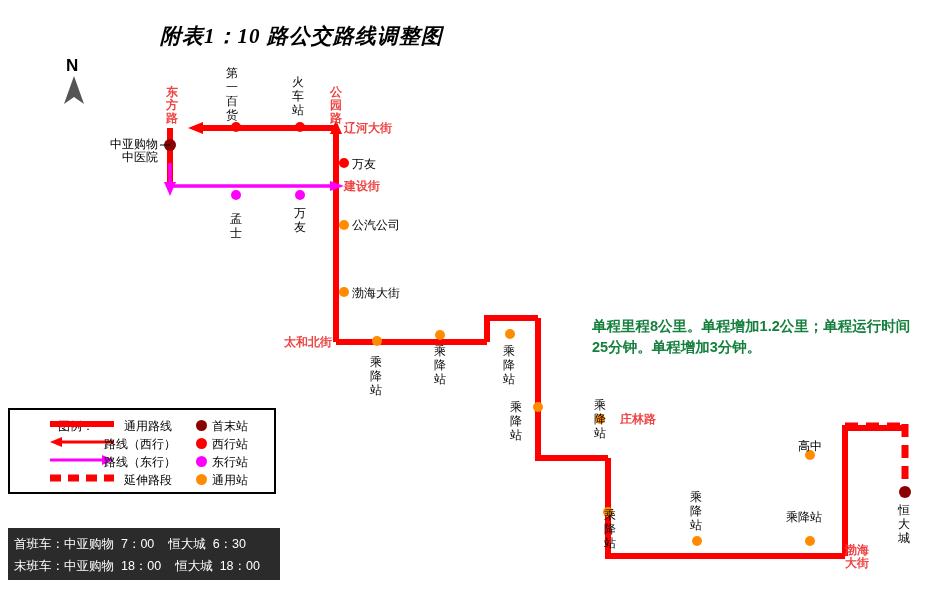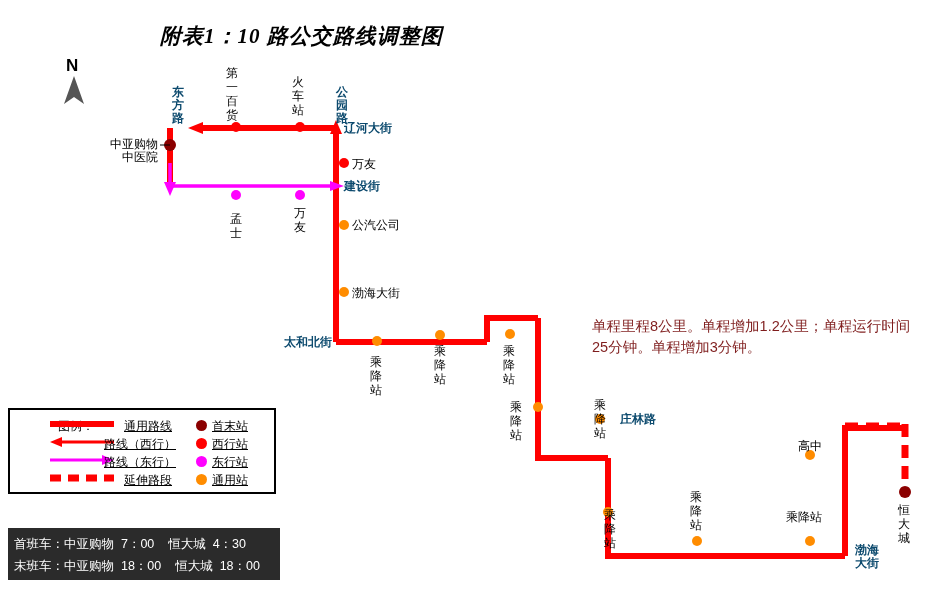--- a/index.html
+++ b/index.html
@@ -10,32 +10,32 @@
   }
   #canvas{position:absolute;left:0;top:0;width:937px;height:590px;}
   .abs{position:absolute;}
   .title{
     left:160px;top:22px;font-size:21px;font-weight:bold;font-style:italic;
     color:#000;letter-spacing:1px;font-family:"Liberation Serif","DejaVu Serif",serif;
   }
   .north-label{left:66px;top:56px;font-size:17px;font-weight:bold;color:#000;}
   .north-arrow{left:62px;top:76px;width:24px;height:30px;}
   
-  .lbl-red{color:#0c4a6e;font-weight:bold;font-size:12px;line-height:13px;text-align:right;}
+  .lbl-red{color:#ef4444;font-weight:bold;font-size:12px;line-height:13px;}
   .lbl-blk{color:#000;font-size:12px;line-height:13px;}
   .note{
-    left:592px;top:316px;width:320px;color:#7f1d1d;font-weight:normal;font-size:14.5px;
+    left:592px;top:316px;width:320px;color:#15803d;font-weight:bold;font-size:14.5px;
     line-height:21px;
   }
   
   .legend-box{
     left:8px;top:408px;width:264px;height:82px;border:2px solid #000;background:#fff;
   }
   .legend-title{left:16px;top:418px;font-size:12px;color:#000;margin-left:42px;}
-  .legend-txt{font-size:12px;color:#000;text-decoration:underline;}
+  .legend-txt{font-size:12px;color:#000;}
   .info-box{
     left:8px;top:528px;width:272px;height:52px;background:#2b2b2b;
   }
   .info-row{position:absolute;left:6px;font-size:12.5px;color:#fff;white-space:nowrap;}
   .dot{border-radius:50%;position:absolute;}
 </style>
 </head>
 <body>
 
 <svg id="canvas" viewBox="0 0 937 590">
@@ -152,18 +152,18 @@
 <div class="abs dot" style="left:196px;top:438px;width:11px;height:11px;background:#ff0000;"></div>
 <div class="abs dot" style="left:196px;top:456px;width:11px;height:11px;background:#ff00ff;"></div>
 <div class="abs dot" style="left:196px;top:474px;width:11px;height:11px;background:#ff8c00;"></div>
 <div class="abs legend-txt" style="left:212px;top:418px;">首末站</div>
 <div class="abs legend-txt" style="left:212px;top:436px;">西行站</div>
 <div class="abs legend-txt" style="left:212px;top:454px;">东行站</div>
 <div class="abs legend-txt" style="left:212px;top:472px;">通用站</div>
 
 <div class="abs info-box">
   <div class="info-row" style="top:8px;">
-    <span>首班车：</span><span>中亚购物</span>&nbsp;&nbsp;<span>7：00</span>&nbsp;&nbsp;&nbsp;&nbsp;<span>恒大城</span>&nbsp;&nbsp;<span>4：30</span>
+    <span>首班车：</span><span>中亚购物</span>&nbsp;&nbsp;<span>7：00</span>&nbsp;&nbsp;&nbsp;&nbsp;<span>恒大城</span>&nbsp;&nbsp;<span>6：30</span>
   </div>
   <div class="info-row" style="top:30px;">
     <span>末班车：</span><span>中亚购物</span>&nbsp;&nbsp;<span>18：00</span>&nbsp;&nbsp;&nbsp;&nbsp;<span>恒大城</span>&nbsp;&nbsp;<span>18：00</span>
   </div>
 </div>
 
 </body></html>

